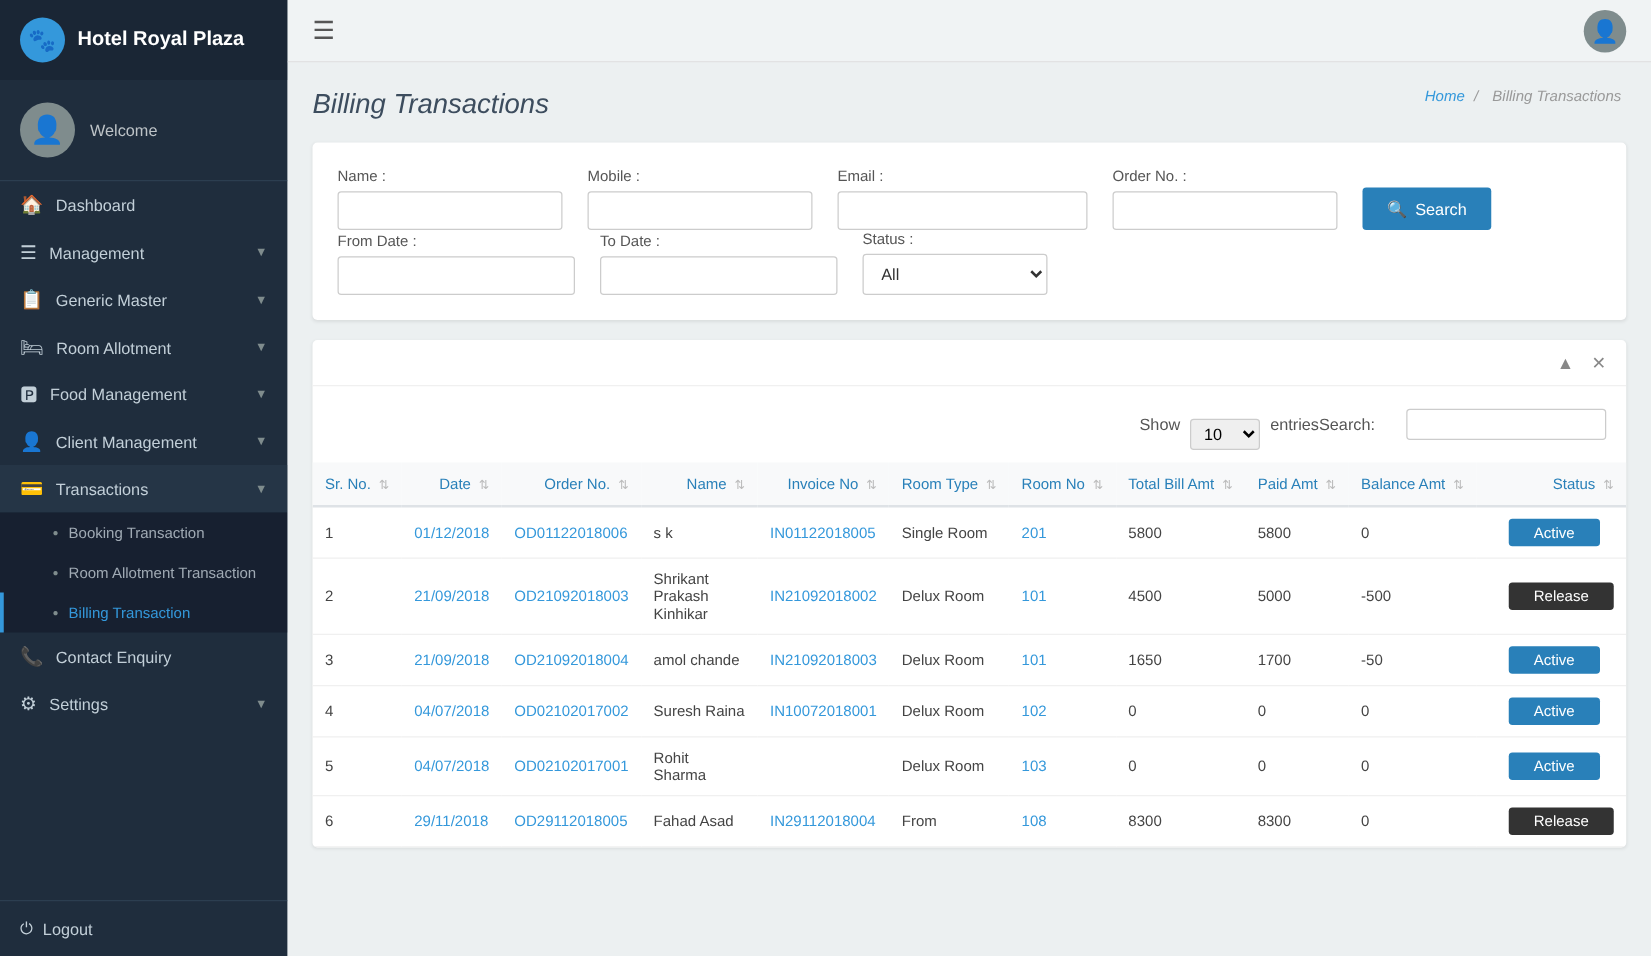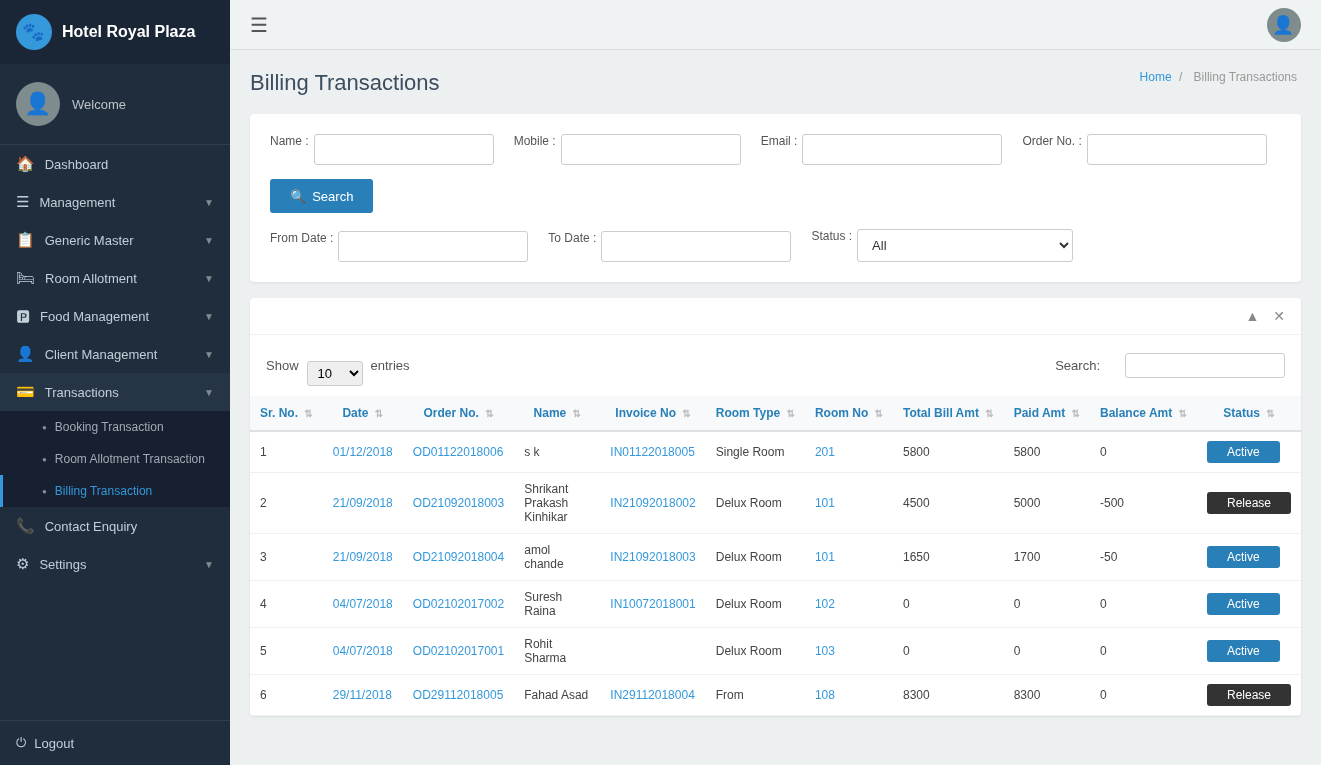--- a/index.html
+++ b/index.html
@@ -125,53 +125,54 @@
       flex: 1;
       overflow-y: auto;
       padding: 20px;
       background: #ecf0f1;
     }
     .page-header {
       display: flex;
       justify-content: space-between;
       align-items: flex-start;
       margin-bottom: 18px;
+      font-style: italic;
     }
     .page-title { font-size: 22px; color: #3d4d5e; font-weight: 500; }
     .breadcrumb { font-size: 12px; color: #999; text-align: right; padding-left: 24px; }
     .breadcrumb a { color: #3498db; text-decoration: none; }
     .breadcrumb span { color: #999; margin: 0 4px; }
 
     
     .card {
       background: #fff;
       border-radius: 4px;
       padding: 20px;
       margin-bottom: 16px;
       box-shadow: 0 1px 3px rgba(0,0,0,0.08);
     }
     .filter-grid {
       display: flex;
       flex-wrap: wrap;
       gap: 14px 20px;
       align-items: flex-end;
     }
-    .filter-field { display: flex; flex-direction: row; gap: 5px; }
+    .filter-field { display: flex; flex-direction: column; gap: 5px; }
     .filter-field label { font-size: 12px; color: #555; }
     .filter-field input, .filter-field select {
       border: 1px solid #ccc;
       border-radius: 3px;
       padding: 7px 10px;
       font-size: 13px;
       color: #333;
       outline: none;
       background: #fff;
     }
     .filter-field.wide input { width: 180px; }
-    .filter-field.status-field select { width: 216px; }
+    .filter-field.status-field select { width: 148px; }
     .btn-search {
       background: #2980b9;
       color: #fff;
       border: none;
       border-radius: 3px;
       padding: 8px 20px;
       font-size: 13px;
       cursor: pointer;
       display: flex;
       align-items: center;
@@ -196,21 +197,21 @@
     .tbl-ctrl-btn {
       background: none;
       border: none;
       cursor: pointer;
       font-size: 14px;
       color: #888;
       padding: 2px 4px;
     }
     .table-toolbar {
       display: flex;
-      justify-content: space-between;
+      justify-content: flex-end;
       align-items: center;
       padding: 10px 16px;
     }
     .show-entries { display: flex; align-items: center; gap: 8px; font-size: 13px; color: #555; }
     .show-entries select {
       border: 1px solid #ccc;
       border-radius: 3px;
       padding: 3px 6px;
       font-size: 13px;
       margin-top: 16px;
@@ -225,43 +226,44 @@
     }
 
     table {
       width: 100%;
       border-collapse: collapse;
       font-size: 12px;
     }
     thead tr { background: #f8f9fa; }
     th {
       padding: 10px 10px;
-      text-align: center;
+      text-align: right;
       color: #2980b9;
-      font-weight: 700;
+      font-weight: 400;
       border-bottom: 2px solid #dee2e6;
       white-space: nowrap;
     }
     th .sort-icon { color: #bbb; font-size: 10px; margin-left: 3px; }
     td {
       padding: 9px 10px;
       border-bottom: 1px solid #f0f0f0;
       color: #444;
       vertical-align: middle;
     }
     td.link-cell { color: #3498db; }
 
     .badge {
       display: inline-block;
       padding: 4px 20px;
       border-radius: 3px;
       font-size: 12px;
       font-weight: 500;
       color: #fff;
       cursor: pointer;
+      margin-left: 16px;
     }
     .badge-active { background: #2980b9; }
     .badge-release { background: #333; }
   </style>
 </head>
 <body>
 
 <div id="sidebar">
   <div id="sidebar-header">
     <div class="logo-icon">🐾</div>
@@ -399,21 +401,21 @@
         </div>
         <div class="filter-field wide">
           <label>Order No. :</label>
           <input type="text" style="width: 180px;">
         </div>
         <button class="btn-search">
           <span>🔍</span>
           <span>Search</span>
         </button>
       </div>
-      <div class="filter-grid" style="margin-top:16px;">
+      <div class="filter-grid" style="">
         <div class="filter-field">
           <label>From Date :</label>
           <input type="text" style="width: 190px;">
         </div>
         <div class="filter-field">
           <label>To Date :</label>
           <input type="text" style="width: 190px;">
         </div>
         <div class="filter-field status-field">
           <label>Status :</label>

